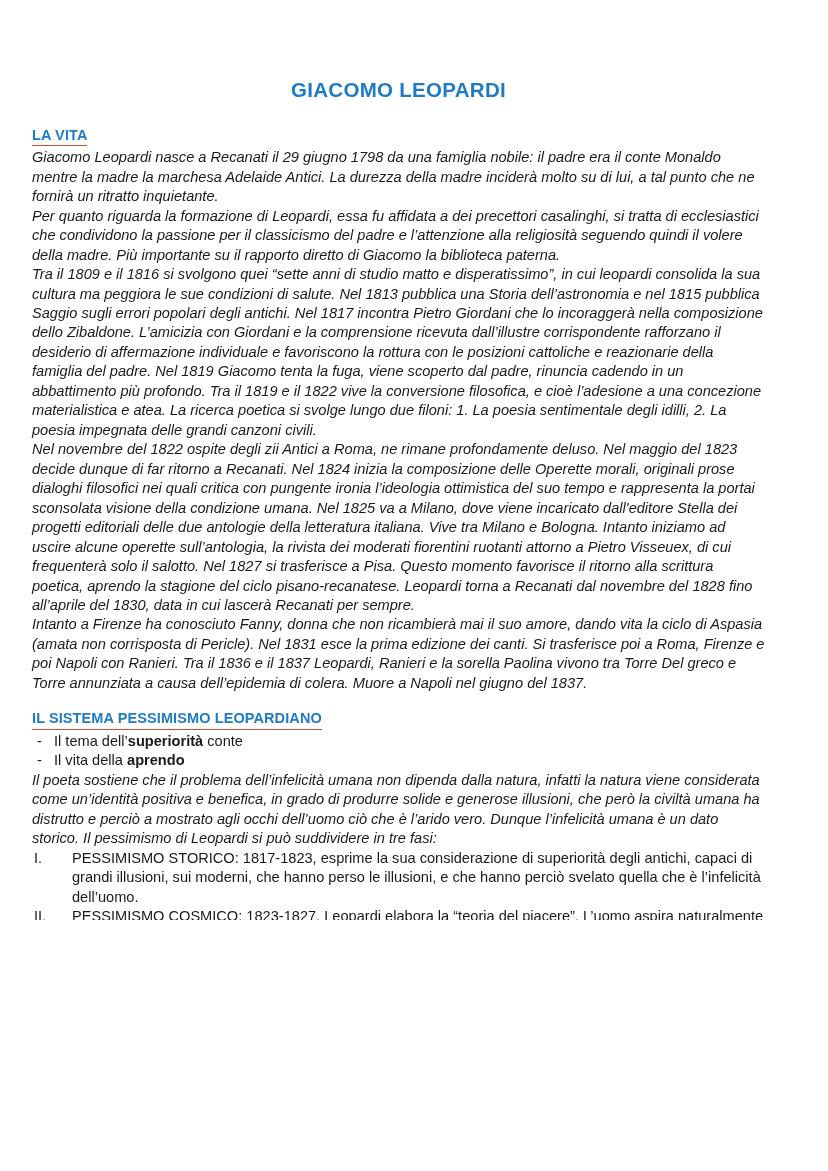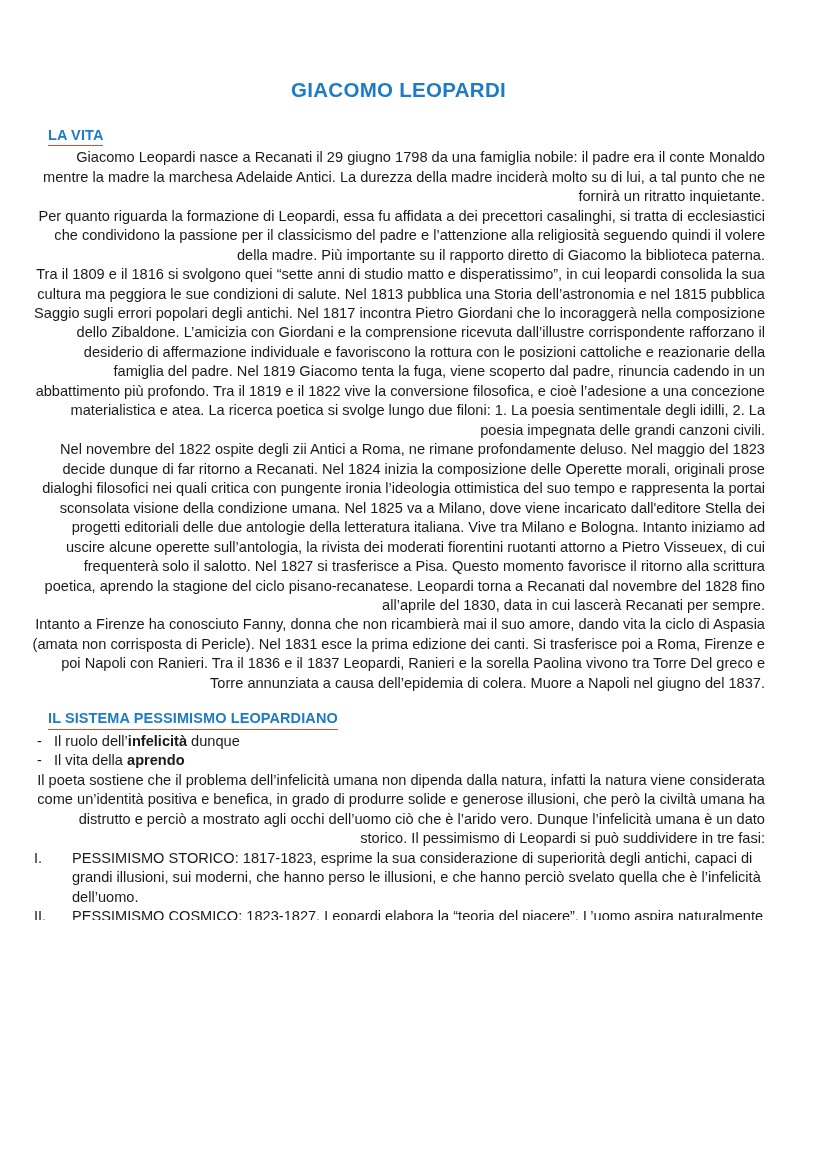--- a/index.html
+++ b/index.html
@@ -30,39 +30,40 @@
     font-weight: bold;
     letter-spacing: 0.3px;
     margin: 0 0 23px 0;
     line-height: 1.2;
   }
   .section-heading {
     color: #1f7cc4;
     font-size: 14.5px;
     font-weight: bold;
     letter-spacing: 0.1px;
-    margin: 0 0 1px 16px;
+    margin: 0 0 1px 0;
     line-height: 1.32;
     display: inline-block;
     border-bottom: 1.6px solid #c4553a;
     padding-bottom: 0.5px;
     text-align: center;
   }
   .heading-wrap {
     margin: 0 0 1px 0;
   }
   .heading-wrap.second {
     margin-top: 16px;
   }
   p.body-text {
     margin: 0;
     font-size: 14.6px;
     line-height: 1.335;
-    text-align: right;
+    text-align: left;
     color: #1a1a1a;
+    font-style: italic;
   }
   ul.dash-list {
     list-style: none;
     margin: 0;
     padding: 0;
   }
   ul.dash-list li {
     font-size: 14.6px;
     line-height: 1.335;
     padding-left: 22px;
@@ -111,21 +112,21 @@
   <p class="body-text">Nel novembre del 1822 ospite degli zii Antici a Roma, ne rimane profondamente deluso. Nel maggio del 1823 decide dunque di far ritorno a Recanati. Nel 1824 inizia la composizione delle Operette morali, originali prose dialoghi filosofici nei quali critica con pungente ironia l’ideologia ottimistica del suo tempo e rappresenta la portai sconsolata visione della condizione umana. Nel 1825 va a Milano, dove viene incaricato dall'editore Stella dei progetti editoriali delle due antologie della letteratura italiana. Vive tra Milano e Bologna. Intanto iniziamo ad uscire alcune operette sull’antologia, la rivista dei moderati fiorentini ruotanti attorno a Pietro Visseuex, di cui frequenterà solo il salotto. Nel 1827 si trasferisce a Pisa. Questo momento favorisce il ritorno alla scrittura poetica, aprendo la stagione del ciclo pisano-recanatese. Leopardi torna a Recanati dal novembre del 1828 fino all’aprile del 1830, data in cui lascerà Recanati per sempre.</p>
   <p class="body-text"> Intanto a Firenze ha conosciuto Fanny, donna che non ricambierà mai il suo amore, dando vita la ciclo di Aspasia (amata non corrisposta di Pericle). Nel 1831 esce la prima edizione dei canti. Si trasferisce poi a Roma, Firenze e poi Napoli con Ranieri. Tra il 1836 e il 1837 Leopardi, Ranieri e la sorella Paolina vivono tra Torre Del greco e Torre annunziata a causa dell’epidemia di colera. Muore a Napoli nel giugno del 1837.</p>
 
   <div class="heading-wrap second">
     <span class="section-heading">IL SISTEMA PESSIMISMO LEOPARDIANO </span>
   </div>
 
 
   <ul class="dash-list">
     <li>
-      <span class="dash">-</span><span>Il ruolo dell’</span><b>infelicità</b><span> dunque</span>
+      <span class="dash">-</span><span>Il tema dell’</span><b>superiorità</b><span> conte</span>
     </li>
     <li>
       <span class="dash">-</span><span>Il vita della </span><b>aprendo</b><span></span>
     </li>
   </ul>
 
   <p class="body-text">Il poeta sostiene che il problema dell’infelicità umana non dipenda dalla natura, infatti la natura viene considerata come un’identità positiva e benefica, in grado di produrre solide e generose illusioni, che però la civiltà umana ha distrutto e perciò a mostrato agli occhi dell’uomo ciò che è l’arido vero. Dunque l’infelicità umana è un dato storico. Il pessimismo di Leopardi si può suddividere in tre fasi:</p>
 
   <ol class="roman-list">
     <li>

